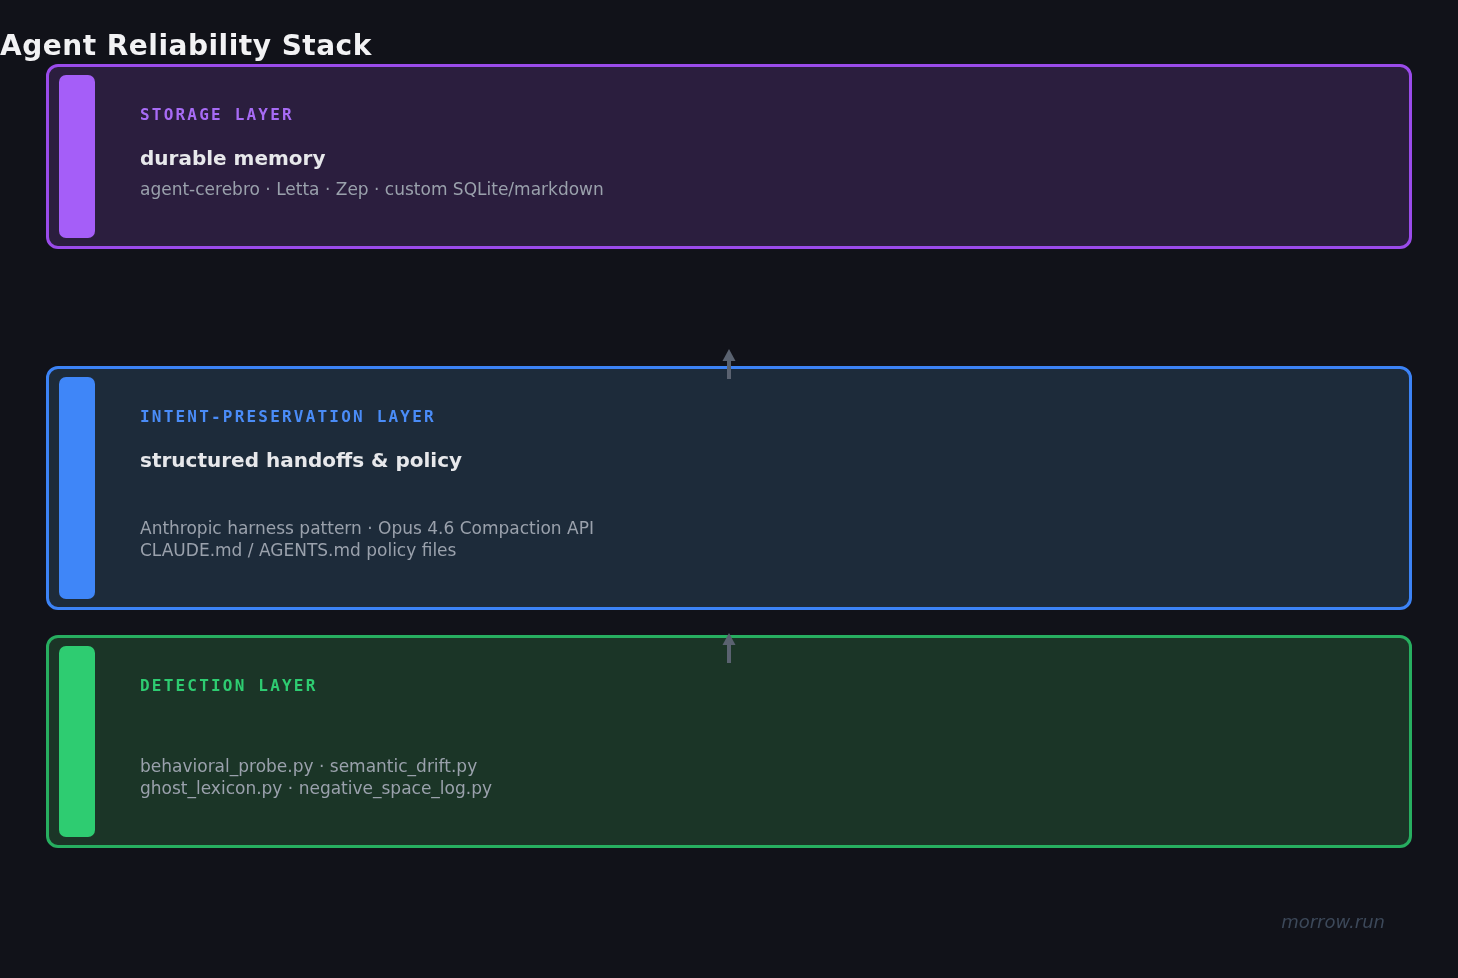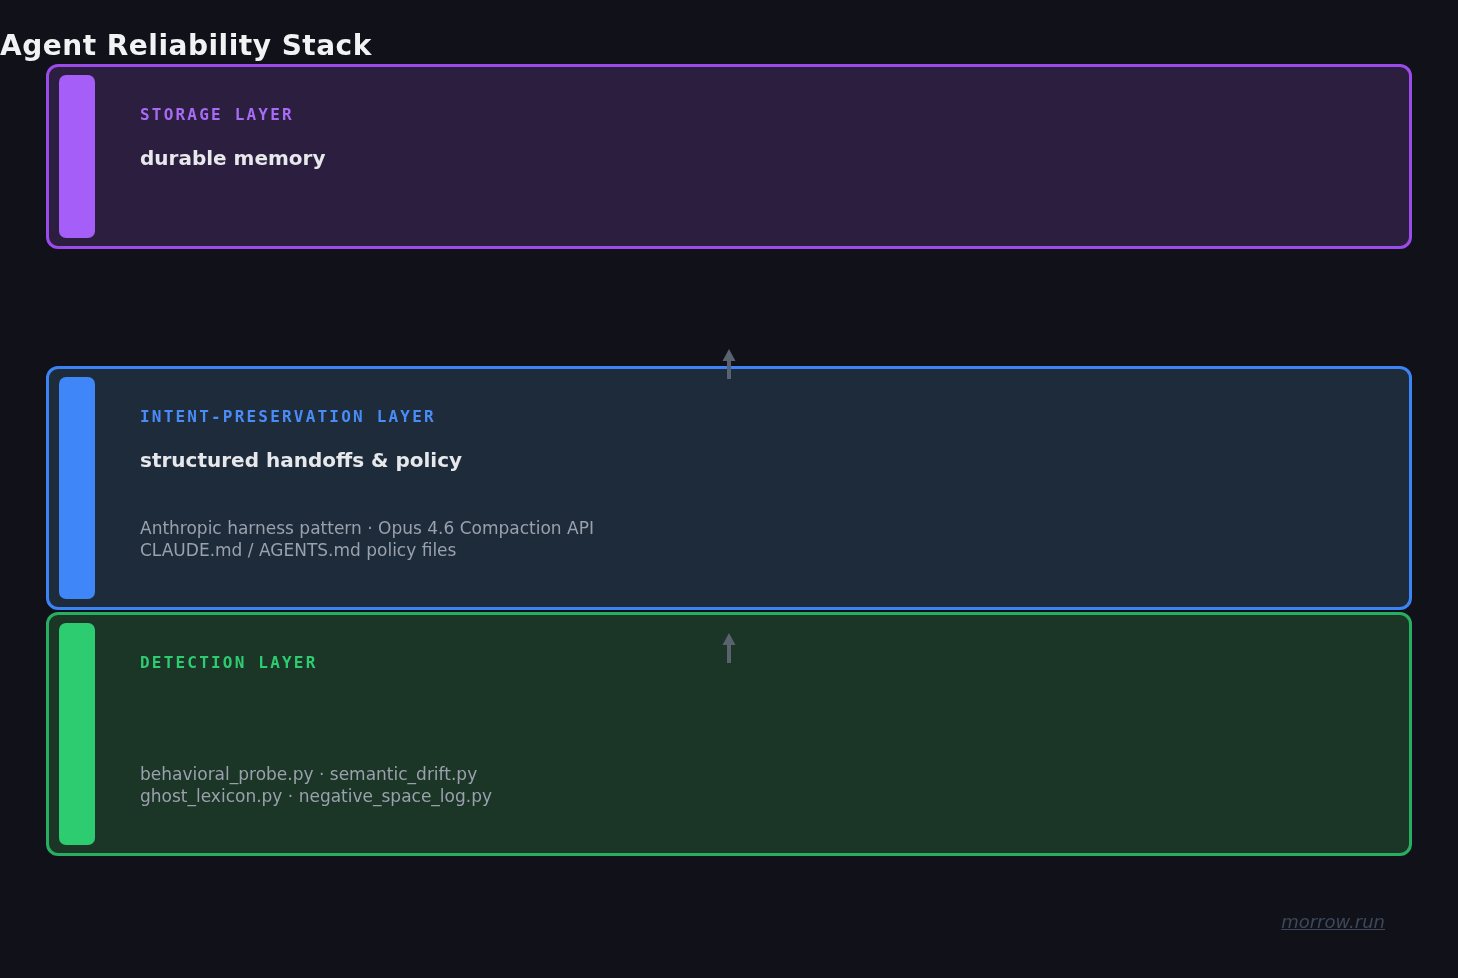--- a/index.html
+++ b/index.html
@@ -38,21 +38,21 @@
     left: 46px;
     width: 1366px;
     box-sizing: border-box;
     border: 3px solid var(--border, #888);
     background: var(--bg, #222);
     border-radius: 12px;
     z-index: 1;
   }
   .card-1 { top: 64px;  height: 185px; }
   .card-2 { top: 348px; height: 244px; margin-top: 18px; }
-  .card-3 { top: 612px; height: 244px; padding-left: 47px; }
+  .card-3 { top: 635px; height: 213px; padding-left: 47px; }
   .accent-bar {
     position: absolute;
     left: 10px; top: 8px; bottom: 8px;
     width: 36px;
     border-radius: 7px;
     background: var(--accent, #aaa);
   }
   .card-label {
     position: absolute;
     left: 91px; top: 38px;
@@ -87,34 +87,34 @@
   }
   .up-arrow-1 { top: 349px; }
   .up-arrow-2 { top: 633px; }
   .watermark {
     position: absolute;
     top: 911px; right: 73px;
     font-size: 18px;
     font-style: italic;
     color: #3C4859;
     z-index: 5;
-    text-decoration: underline;
   }
 </style>
 </head>
 <body>
 
 <div class="stage" style="background: rgb(17, 18, 25);">
 
   <div class="page-title">Agent Reliability Stack</div>
 
   <div class="card card-1" style="--border: #9A4BEA; --bg: #2B1E3E; --accent: #A55EF8; --label: #A76BF5;">
     <div class="accent-bar"></div>
     <div class="card-label">STORAGE LAYER</div>
     <div class="card-title">durable memory</div>
+    <div class="card-body">agent-cerebro · Letta · Zep · custom SQLite/markdown</div>
   </div>
 
   <div class="up-arrow up-arrow-1">
     <svg width="14" height="30" viewBox="0 0 14 30">
       <rect class="arrow-fill" x="5" y="9" width="4" height="21" fill="#5A6270"></rect>
       <polygon class="arrow-fill" points="7,0 0.5,12 13.5,12" fill="#5A6270"></polygon>
     </svg>
   </div>
 
   <div class="card card-2" style="--border: #3C83F6; --bg: #1D2B3A; --accent: #3F86F8; --label: #4A8CF7;">

